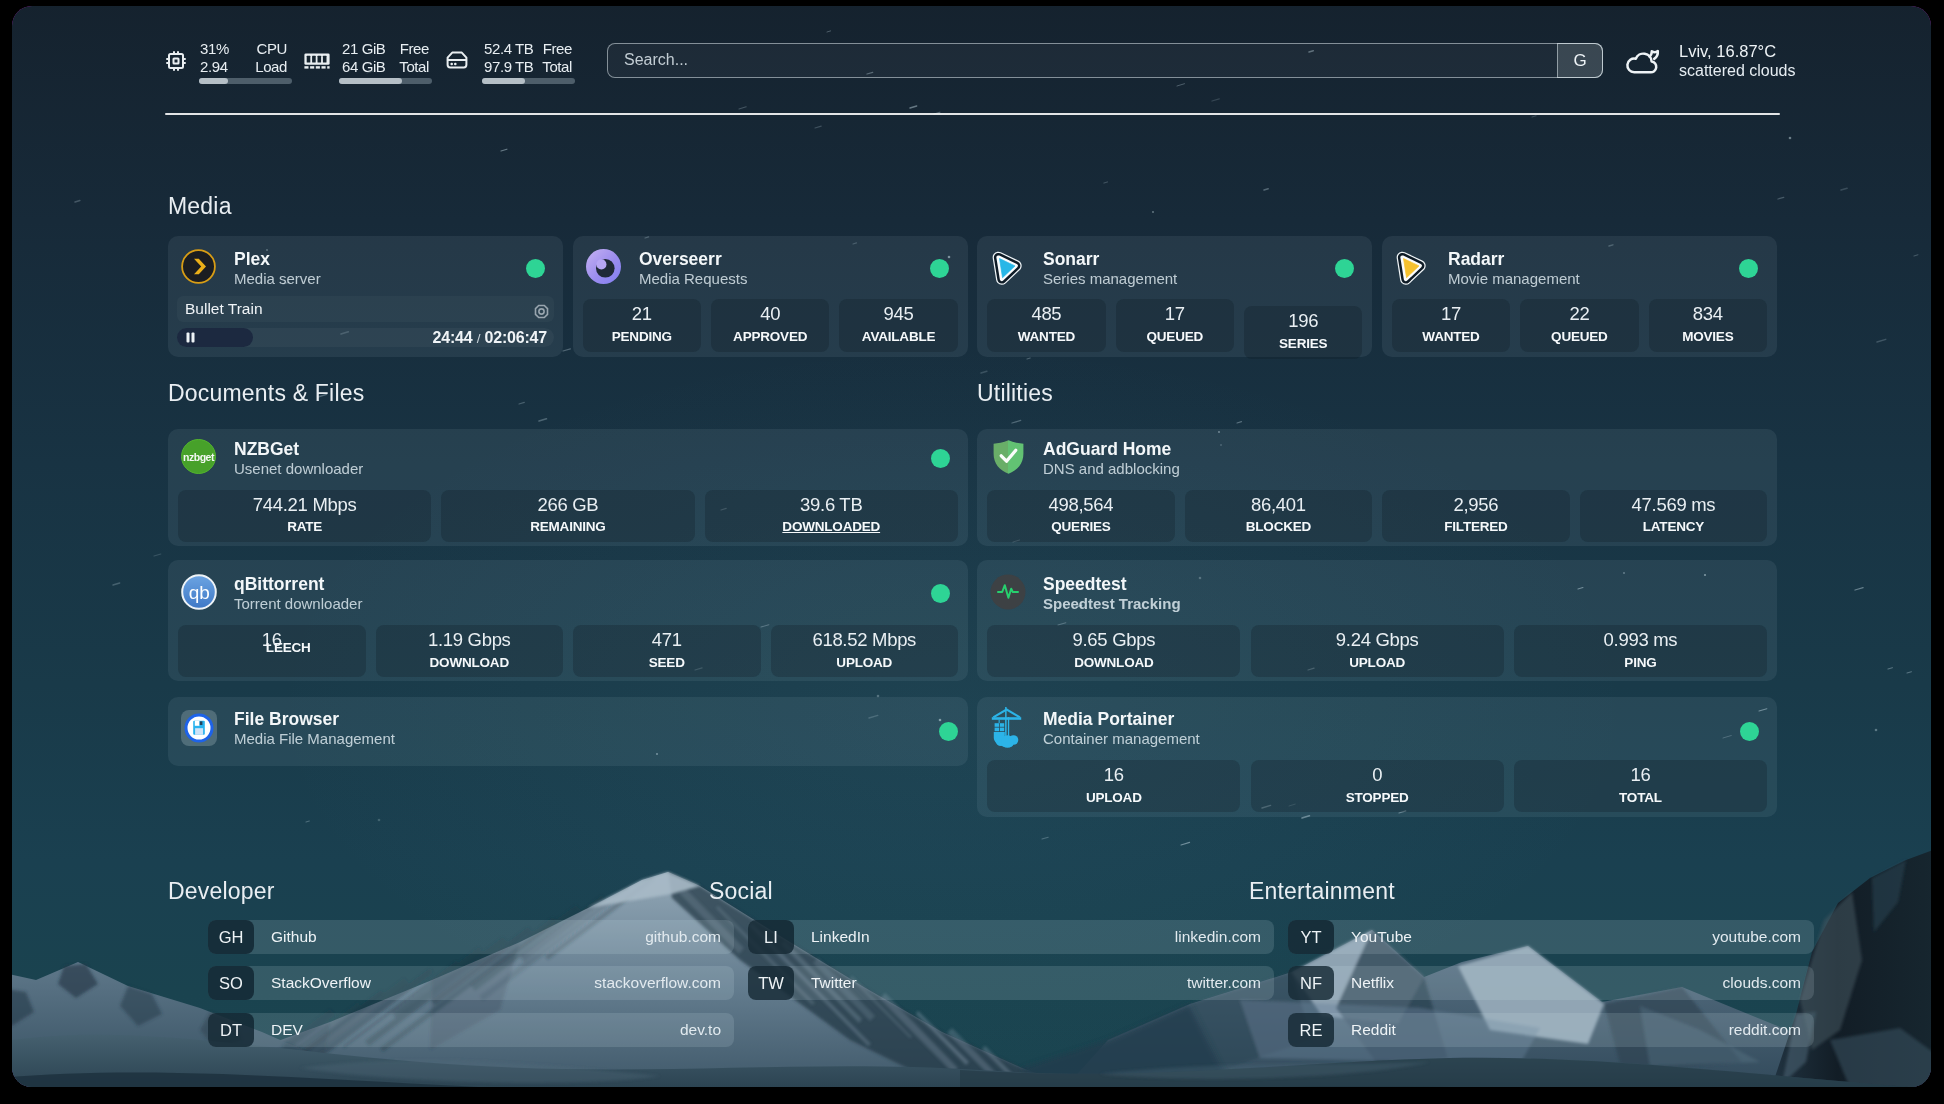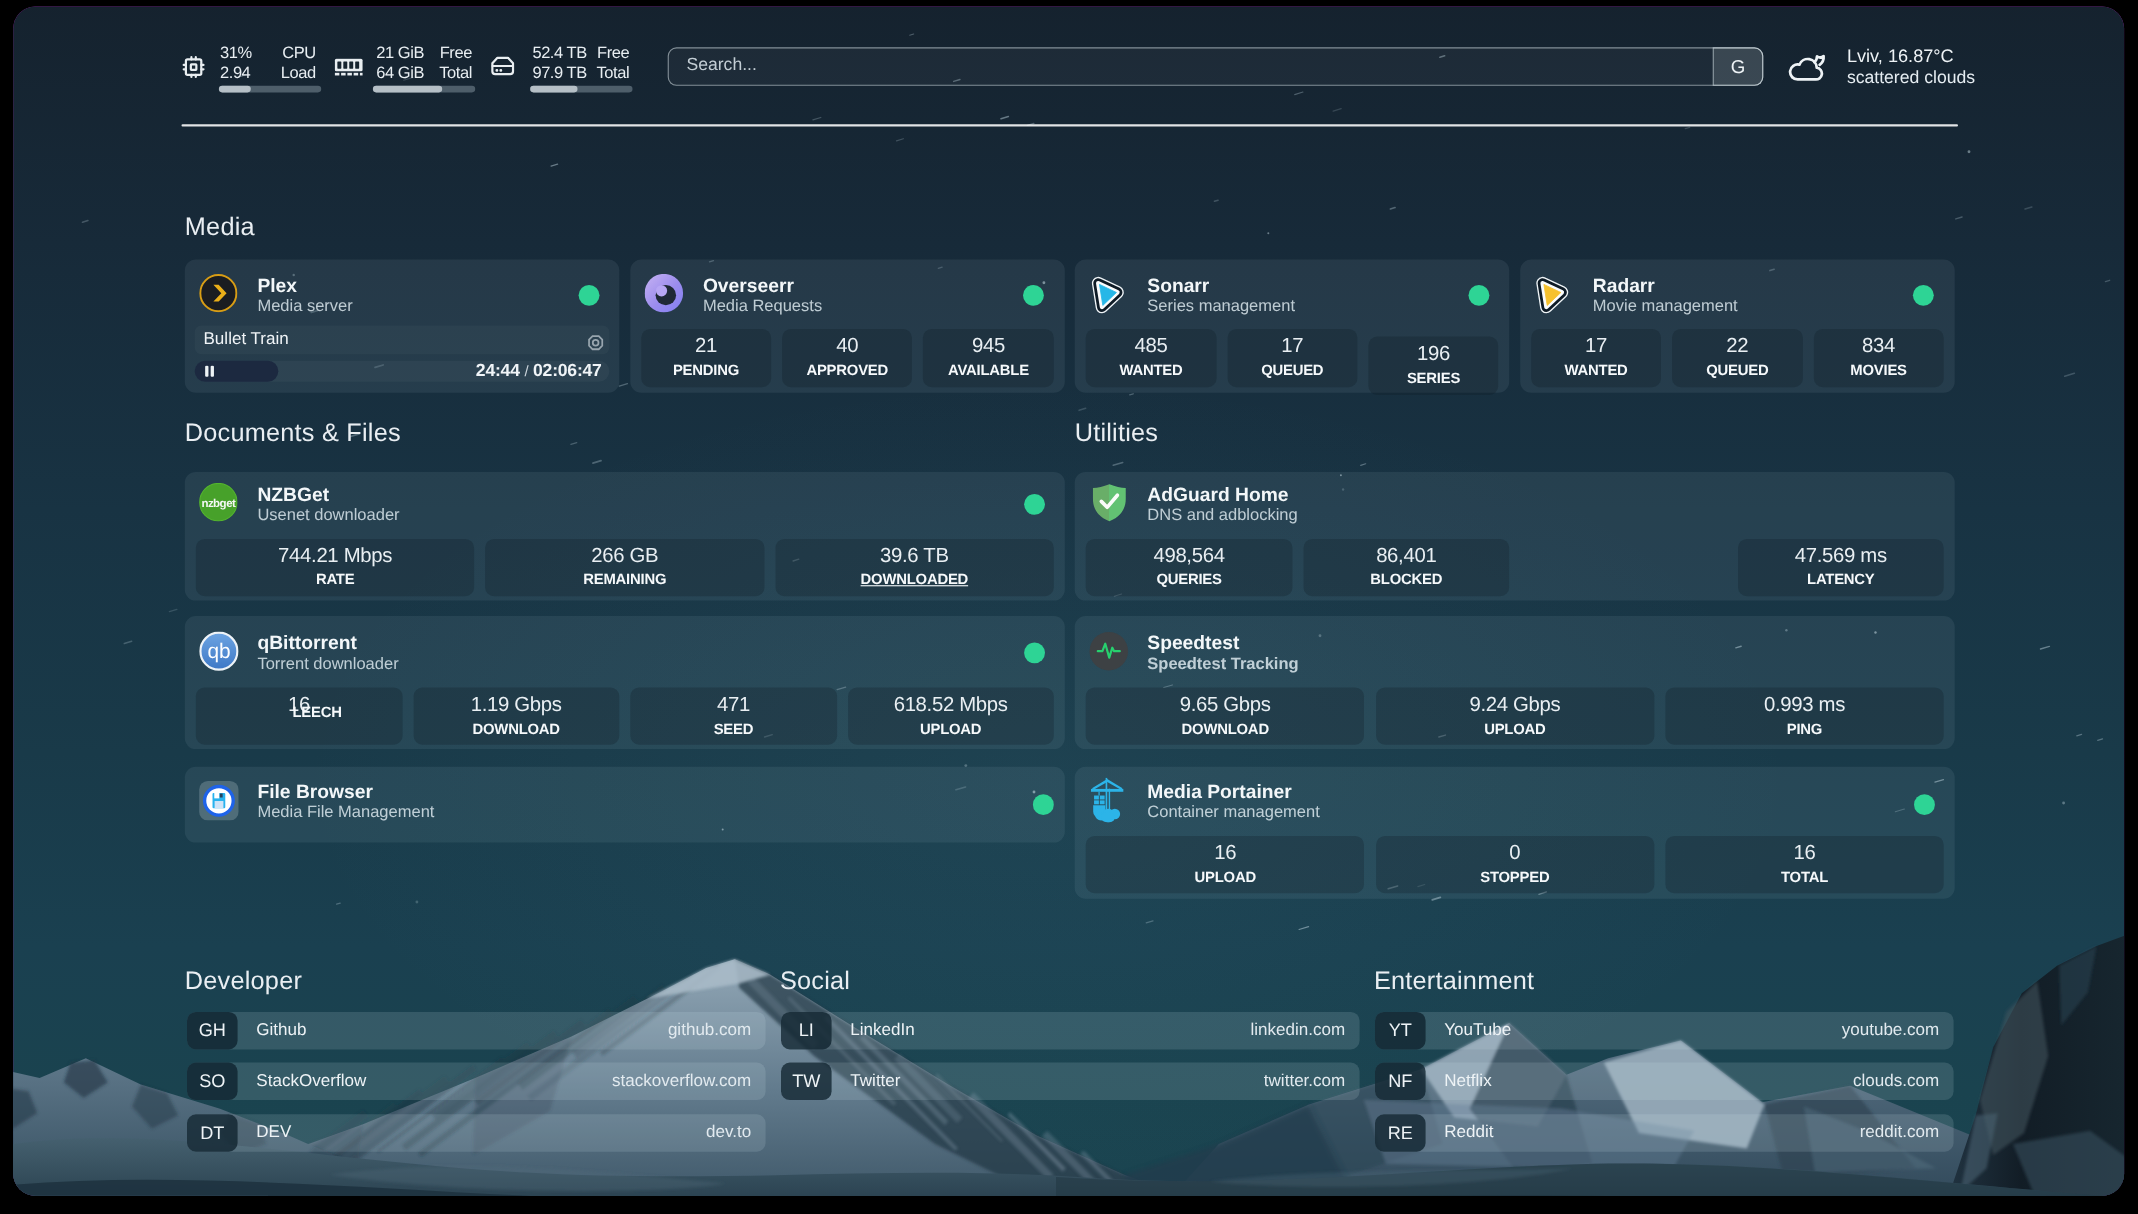--- a/index.html
+++ b/index.html
@@ -21,21 +21,21 @@
 .dot { position:absolute; width:19px; height:19px; border-radius:50%; background:#2ed495; }
 .sb { position:absolute; background:rgba(10,22,32,0.25); border-radius:8px; }
 .sv { position:absolute; width:100%; text-align:center; color:#e9eff3; font-size:18.5px; line-height:22px; letter-spacing:-0.3px; top:4px; }
 .sl { position:absolute; width:100%; text-align:center; color:#f6f9fb; font-size:13.5px; font-weight:700; top:29.5px; letter-spacing:-0.2px; }
 
 .res-num { position:absolute; color:#e8eef2; font-size:15px; line-height:18.3px; letter-spacing:-0.4px; }
 .res-lab { position:absolute; color:#e8eef2; font-size:15px; line-height:18.3px; letter-spacing:-0.4px; text-align:right; }
 .bar { position:absolute; height:5.5px; border-radius:3px; background:rgba(125,142,153,0.55); }
 .bar > i { display:block; height:5.5px; border-radius:3px; background:#b5bfc6; }
 
-.bmrow { position:absolute; height:34px; background:rgba(213,234,244,0.145); border-radius:8px; }
+.bmrow { position:absolute; height:34px; background:rgba(213,234,244,0.145); border-radius:8px;margin-left:38px; }
 .bmab { position:absolute; left:0; top:0; width:46px; height:34px; background:rgba(16,34,46,0.78); border-radius:8px;
   color:#eef3f6; font-size:16.5px; font-weight:400; text-align:center; line-height:34px; }
 .bmname { position:absolute; left:63px; top:0; height:34px; line-height:34px; color:#eef3f6; font-size:15.5px; }
 .bmdom  { position:absolute; right:13px; top:0; height:34px; line-height:34px; color:#e2eaef; font-size:15.5px; }
 </style>
 </head>
 <body>
 <div id="screen">
     <div id="canvas">
 <div id="sky"></div>
@@ -412,20 +412,24 @@
 <div class="ttl" style="left:1043px;top:439px;">AdGuard Home</div>
 <div class="sub" style="left:1043px;top:460px;">DNS and adblocking</div>
 <div class="sb" style="left:987.2px;top:489.5px;width:187.5px;height:52px;">
           <div class="sv">498,564</div>
           <div class="sl" style="top:29.5px;">QUERIES</div>
         </div>
 <div class="sb" style="left:1184.7px;top:489.5px;width:187.5px;height:52px;">
           <div class="sv">86,401</div>
           <div class="sl" style="top:29.5px;">BLOCKED</div>
         </div>
+<div class="sb" style="left:1382.2px;top:489.5px;width:187.5px;height:52px;">
+          <div class="sv">2,956</div>
+          <div class="sl" style="top:29.5px;">FILTERED</div>
+        </div>
 <div class="sb" style="left:1579.7px;top:489.5px;width:187.5px;height:52px;">
           <div class="sv">47.569 ms</div>
           <div class="sl" style="top:29.5px;">LATENCY</div>
         </div>
 
 <div class="card" style="left:168px;top:560px;width:800px;height:121px;"></div>
 <svg class="abs" style="left:181px;top:574px;" width="36" height="36" viewBox="0 0 36 36">
  <defs>
             <linearGradient id="qbg" x1="0" y1="0" x2="0" y2="1">
   <stop offset="0" stop-color="#6ca4e2"></stop>

